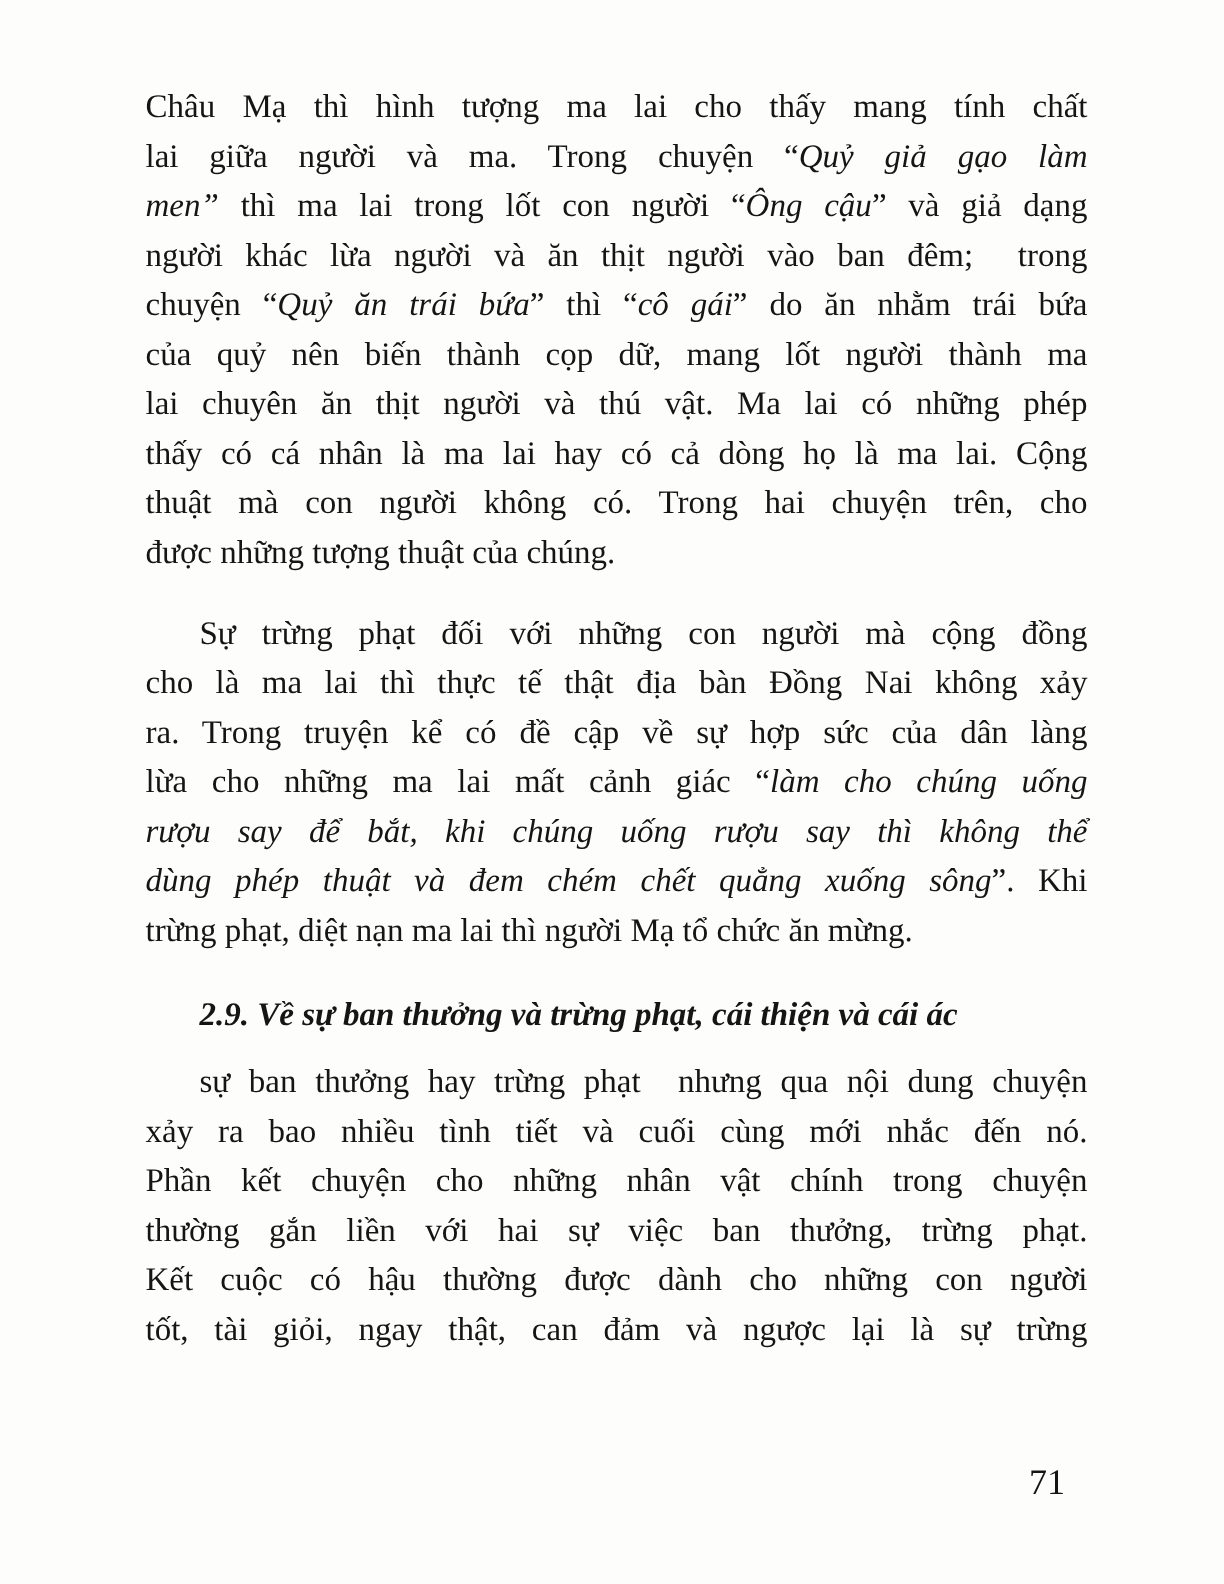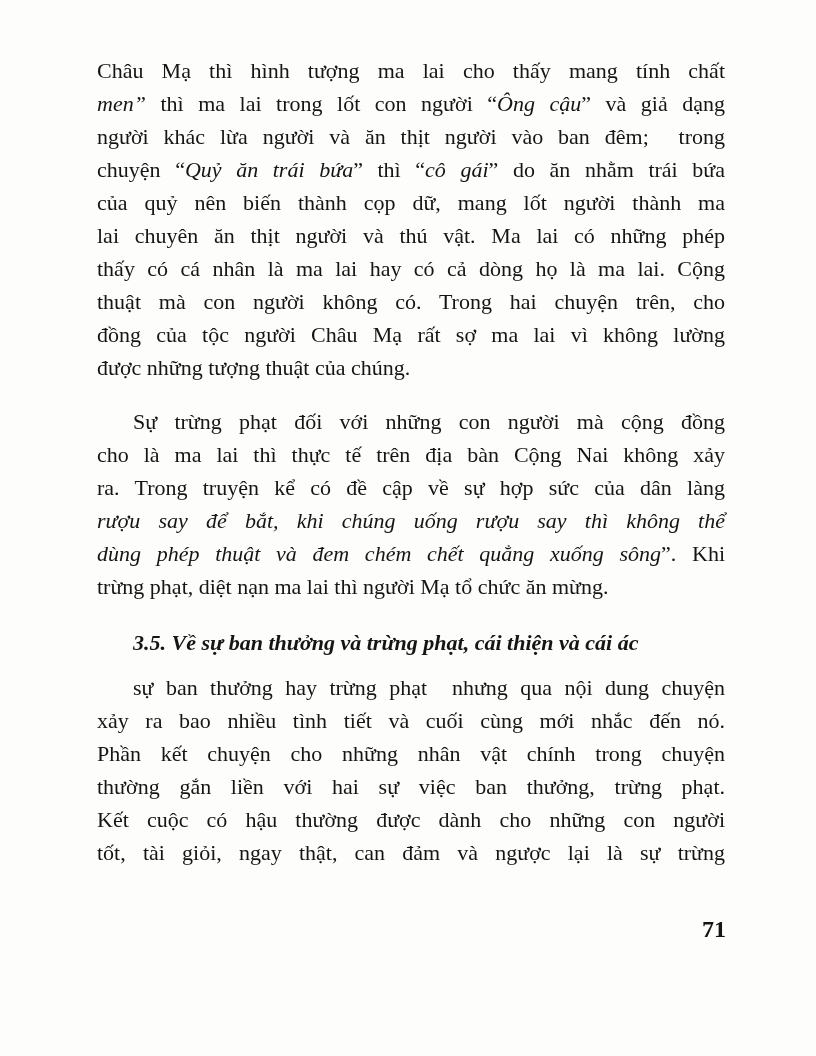--- a/index.html
+++ b/index.html
@@ -44,54 +44,55 @@
   }
   .line.flush {
     text-align-last: left;
     -moz-text-align-last: left;
   }
   .it { font-style: italic; }
   .bd { font-weight: bold; }
   .page-number {
     position: absolute;
     left: 686px;
-    top: 916px;
+    top: 976px;
     width: 40px;
-    text-align: right;
+    text-align: left;
     font-size: 24px;
-    font-weight: bold;
+    font-weight: normal;
   }
 </style>
 </head>
 <body>
 
 <div class="page">
   <main class="text-block">
       <div class="para body">
         <div class="line"><span class="">Châu Mạ thì hình tượng ma lai cho thấy mang tính chất</span></div>
+        <div class="line"><span class="">lai giữa người và ma. Trong chuyện “</span><span class="it">Quỷ giả gạo làm</span></div>
         <div class="line"><span class="it">men”</span><span class=""> thì ma lai trong lốt con người “</span><span class="it">Ông cậu</span><span class="">” và giả dạng</span></div>
         <div class="line"><span class="">người khác lừa người và ăn thịt người vào ban đêm;&nbsp; trong</span></div>
         <div class="line"><span class="">chuyện “</span><span class="it">Quỷ ăn trái bứa</span><span class="">” thì “</span><span class="it">cô gái</span><span class="">” do ăn nhằm trái bứa</span></div>
         <div class="line"><span class="">của quỷ nên biến thành cọp dữ, mang lốt người thành ma</span></div>
         <div class="line"><span class="">lai chuyên ăn thịt người và thú vật. Ma lai có những phép</span></div>
         <div class="line"><span class="">thấy có cá nhân là ma lai hay có cả dòng họ là ma lai. Cộng</span></div>
         <div class="line"><span class="">thuật mà con người không có. Trong hai chuyện trên, cho</span></div>
-        <div class="line"><span class="">đồng của tộc người Châu Mạ rất sợ ma lai vì không lường</span></div>
         <div class="line flush"><span class="">được những tượng thuật của chúng.</span></div>
       </div>
       <div class="para body indent">
         <div class="line"><span class="">Sự trừng phạt đối với những con người mà cộng đồng</span></div>
-        <div class="line"><span class="">cho là ma lai thì thực tế trên địa bàn Cộng Nai không xảy</span></div>
+        <div class="line"><span class="">cho là ma lai thì thực tế thật địa bàn Đồng Nai không xảy</span></div>
         <div class="line"><span class="">ra. Trong truyện kể có đề cập về sự hợp sức của dân làng</span></div>
+        <div class="line"><span class="">lừa cho những ma lai mất cảnh giác “</span><span class="it">làm cho chúng uống</span></div>
         <div class="line"><span class="it">rượu say để bắt, khi chúng uống rượu say thì không thể</span></div>
         <div class="line"><span class="it">dùng phép thuật và đem chém chết quẳng xuống sông</span><span class="">”. Khi</span></div>
         <div class="line flush"><span class="">trừng phạt, diệt nạn ma lai thì người Mạ tổ chức ăn mừng.</span></div>
       </div>
       <div class="para heading indent">
-        <div class="line flush"><span class="it bd">3.5. Về sự ban thưởng và trừng phạt, cái thiện và cái ác</span></div>
+        <div class="line flush"><span class="it bd">2.9. Về sự ban thưởng và trừng phạt, cái thiện và cái ác</span></div>
       </div>
       <div class="para body indent">
         <div class="line"><span class="">sự ban thưởng hay trừng phạt&nbsp; nhưng qua nội dung chuyện</span></div>
         <div class="line"><span class="">xảy ra bao nhiều tình tiết và cuối cùng mới nhắc đến nó.</span></div>
         <div class="line"><span class="">Phần kết chuyện cho những nhân vật chính trong chuyện</span></div>
         <div class="line"><span class="">thường gắn liền với hai sự việc ban thưởng, trừng phạt.</span></div>
         <div class="line"><span class="">Kết cuộc có hậu thường được dành cho những con người</span></div>
         <div class="line"><span class="">tốt, tài giỏi, ngay thật, can đảm và ngược lại là sự trừng</span></div>
       </div>
     </main>

